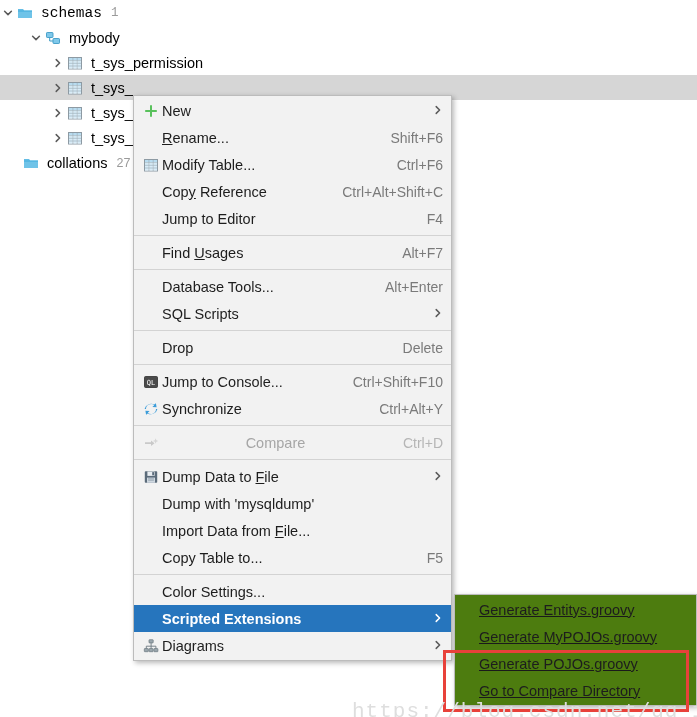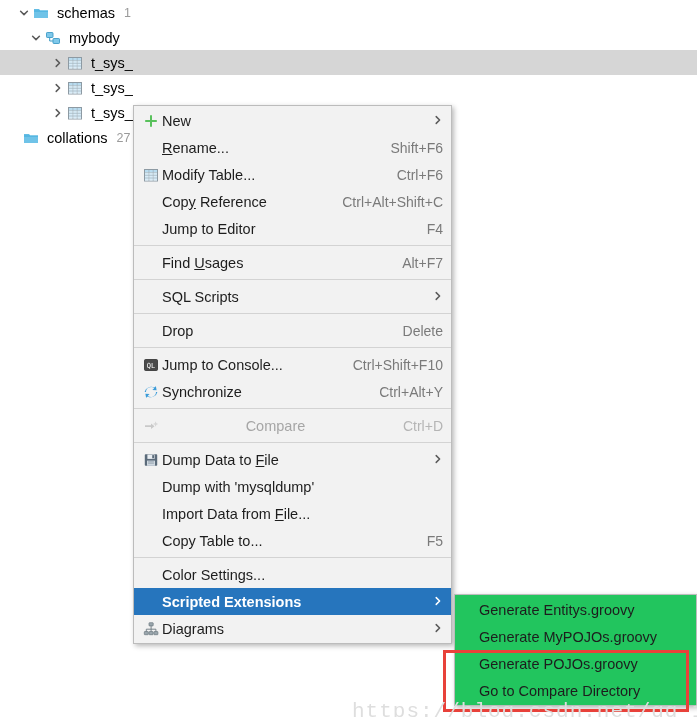--- a/index.html
+++ b/index.html
@@ -59,21 +59,21 @@
   .tcount {
     margin-left: 9px;
     color: #9a9a9a;
     font-size: 12.5px;
   }
 
   
   #menu {
     position: absolute;
     left: 133px;
-    top: 105px;
+    top: 95px;
     width: 319px;
     background: #f2f2f2;
     border: 1px solid #bcbcbc;
     box-shadow: 2px 2px 5px rgba(0,0,0,0.28);
     padding: 1px 0 1px 0;
     box-sizing: border-box;
   }
   .mi {
     position: relative;
     height: 27px;
@@ -124,25 +124,26 @@
     background: #d3d3d3;
     margin: 3px 0;
   }
 
   
   #submenu {
     position: absolute;
     left: 454px;
     top: 594px;
     width: 243px;
-    background: #22c55e;
+    background: #4d7c0f;
     border: 1px solid #bcbcbc;
     box-shadow: 2px 2px 5px rgba(0,0,0,0.28);
     box-sizing: border-box;
     padding: 1px 0;
+    text-decoration: underline;
   }
   .smi {
     height: 27px;
     display: flex;
     align-items: center;
     padding-left: 24px;
     font-size: 14.5px;
     color: #1d1d1d;
     white-space: nowrap;
     box-sizing: border-box;
@@ -170,21 +171,21 @@
     letter-spacing: 1px;
     color: #dedede;
     white-space: nowrap;
     user-select: none;
   }
 </style>
 </head>
 <body>
 
 <div id="tree">
-    <div class="tree-row" style="padding-left: 16px;">
+    <div class="tree-row" style="padding-left: 0; font-family: Liberation Mono, monospace;">
       <span class="chev">
         <svg width="10" height="10" viewBox="0 0 10 10">
           <path d="M1.6 3.2 L5 6.6 L8.4 3.2" fill="none" stroke="#5a5a5a" stroke-width="1.5" stroke-linecap="round" stroke-linejoin="round"></path>
         </svg>
       </span>
       <span class="tico">
         <svg width="16" height="16" viewBox="0 0 16 16" xmlns="http://www.w3.org/2000/svg">
           <path d="M1 4.2 L6 4.2 L7.1 5.6 L15 5.6 L15 13 L1 13 Z" fill="#6fc3e8"></path>
           <path d="M1 4.2 L6 4.2 L7.1 5.6 L15 5.6 L15 7 L1 7 Z" fill="#56b7e2"></path>
         </svg>
@@ -200,39 +201,39 @@
       </span>
       <span class="tico">
         <svg width="16" height="16" viewBox="0 0 16 16" xmlns="http://www.w3.org/2000/svg">
           <rect x="1.5" y="2.5" width="6.5" height="5" rx="0.7" fill="#7fc8ea" stroke="#3d9bc6" stroke-width="0.9"></rect>
           <rect x="8" y="8.5" width="6.5" height="5" rx="0.7" fill="#7fc8ea" stroke="#3d9bc6" stroke-width="0.9"></rect>
           <path d="M4.7 7.6 L4.7 11 L8 11" fill="none" stroke="#3d9bc6" stroke-width="1"></path>
         </svg>
       </span>
       <span class="tlabel">mybody</span>
     </div>
-    <div class="tree-row selected" style="padding-left: 50px;">
+    <div class="tree-row" style="padding-left: 50px;">
       <span class="chev">
         <svg width="10" height="10" viewBox="0 0 10 10">
           <path d="M3.2 1.6 L6.6 5 L3.2 8.4" fill="none" stroke="#5a5a5a" stroke-width="1.5" stroke-linecap="round" stroke-linejoin="round"></path>
         </svg>
       </span>
       <span class="tico">
         <svg width="16" height="16" viewBox="0 0 16 16" xmlns="http://www.w3.org/2000/svg">
           <rect x="1.5" y="2.5" width="13" height="11.5" fill="#ffffff" stroke="#8d9aa3" stroke-width="1"></rect>
           <rect x="2" y="3" width="12" height="2.3" fill="#b8dcf0"></rect>
           <rect x="2" y="5.8" width="3.5" height="7.7" fill="#d8ecf8"></rect>
           <rect x="6.3" y="5.8" width="3.5" height="7.7" fill="#d8ecf8"></rect>
           <rect x="10.6" y="5.8" width="3.4" height="7.7" fill="#d8ecf8"></rect>
           <path d="M5.9 3 L5.9 13.9 M10.2 3 L10.2 13.9 M2 5.6 L14 5.6 M2 8.3 L14 8.3 M2 11 L14 11" stroke="#9fb2bd" stroke-width="0.7"></path>
         </svg>
       </span>
-      <span class="tlabel">t_sys_</span>
-    </div>
-    <div class="tree-row" style="padding-left: 50px;">
+      <span class="tlabel">t_sys_permission</span>
+    </div>
+    <div class="tree-row selected" style="padding-left: 50px;">
       <span class="chev">
         <svg width="10" height="10" viewBox="0 0 10 10">
           <path d="M3.2 1.6 L6.6 5 L3.2 8.4" fill="none" stroke="#5a5a5a" stroke-width="1.5" stroke-linecap="round" stroke-linejoin="round"></path>
         </svg>
       </span>
       <span class="tico">
         <svg width="16" height="16" viewBox="0 0 16 16" xmlns="http://www.w3.org/2000/svg">
           <rect x="1.5" y="2.5" width="13" height="11.5" fill="#ffffff" stroke="#8d9aa3" stroke-width="1"></rect>
           <rect x="2" y="3" width="12" height="2.3" fill="#b8dcf0"></rect>
           <rect x="2" y="5.8" width="3.5" height="7.7" fill="#d8ecf8"></rect>
@@ -254,81 +255,104 @@
           <rect x="1.5" y="2.5" width="13" height="11.5" fill="#ffffff" stroke="#8d9aa3" stroke-width="1"></rect>
           <rect x="2" y="3" width="12" height="2.3" fill="#b8dcf0"></rect>
           <rect x="2" y="5.8" width="3.5" height="7.7" fill="#d8ecf8"></rect>
           <rect x="6.3" y="5.8" width="3.5" height="7.7" fill="#d8ecf8"></rect>
           <rect x="10.6" y="5.8" width="3.4" height="7.7" fill="#d8ecf8"></rect>
           <path d="M5.9 3 L5.9 13.9 M10.2 3 L10.2 13.9 M2 5.6 L14 5.6 M2 8.3 L14 8.3 M2 11 L14 11" stroke="#9fb2bd" stroke-width="0.7"></path>
         </svg>
       </span>
       <span class="tlabel">t_sys_</span>
     </div>
-    <div class="tree-row" style="padding-left: 6px;">
-      <span class="chev"></span>
-      <span class="tico">
-        <svg width="16" height="16" viewBox="0 0 16 16" xmlns="http://www.w3.org/2000/svg">
-          <path d="M1 4.2 L6 4.2 L7.1 5.6 L15 5.6 L15 13 L1 13 Z" fill="#6fc3e8"></path>
-          <path d="M1 4.2 L6 4.2 L7.1 5.6 L15 5.6 L15 7 L1 7 Z" fill="#56b7e2"></path>
-        </svg>
-      </span>
-      <span class="tlabel">collations</span>
-      <span class="tcount">27</span>
-    </div>
-  </div>
-
-<div id="menu">
-    <div class="mi">
-      <span class="mi-ico">
-        <svg width="16" height="16" viewBox="0 0 16 16" xmlns="http://www.w3.org/2000/svg">
-          <path d="M7 2.2 L9 2.2 L9 7 L13.8 7 L13.8 9 L9 9 L9 13.8 L7 13.8 L7 9 L2.2 9 L2.2 7 L7 7 Z" fill="#59c15c"></path>
-        </svg>
-      </span>
-      <span class="mi-lbl">New</span>
-      <span class="mi-arrow"><svg width="10" height="10" viewBox="0 0 10 10">
-          <path d="M3.2 1.6 L6.6 5 L3.2 8.4" fill="none" stroke="#5a5a5a" stroke-width="1.5" stroke-linecap="round" stroke-linejoin="round"></path>
-        </svg></span>
-    </div>
-    <div class="mi">
-      <span class="mi-ico"></span>
-      <span class="mi-lbl"><u>R</u>ename...</span>
-      <span class="mi-acc">Shift+F6</span>
-    </div>
-    <div class="mi">
-      <span class="mi-ico">
+    <div class="tree-row" style="padding-left: 50px;">
+      <span class="chev">
+        <svg width="10" height="10" viewBox="0 0 10 10">
+          <path d="M3.2 1.6 L6.6 5 L3.2 8.4" fill="none" stroke="#5a5a5a" stroke-width="1.5" stroke-linecap="round" stroke-linejoin="round"></path>
+        </svg>
+      </span>
+      <span class="tico">
         <svg width="16" height="16" viewBox="0 0 16 16" xmlns="http://www.w3.org/2000/svg">
           <rect x="1.5" y="2.5" width="13" height="11.5" fill="#ffffff" stroke="#8d9aa3" stroke-width="1"></rect>
           <rect x="2" y="3" width="12" height="2.3" fill="#b8dcf0"></rect>
           <rect x="2" y="5.8" width="3.5" height="7.7" fill="#d8ecf8"></rect>
           <rect x="6.3" y="5.8" width="3.5" height="7.7" fill="#d8ecf8"></rect>
           <rect x="10.6" y="5.8" width="3.4" height="7.7" fill="#d8ecf8"></rect>
           <path d="M5.9 3 L5.9 13.9 M10.2 3 L10.2 13.9 M2 5.6 L14 5.6 M2 8.3 L14 8.3 M2 11 L14 11" stroke="#9fb2bd" stroke-width="0.7"></path>
         </svg>
       </span>
+      <span class="tlabel">t_sys_</span>
+    </div>
+    <div class="tree-row" style="padding-left: 6px;">
+      <span class="chev"></span>
+      <span class="tico">
+        <svg width="16" height="16" viewBox="0 0 16 16" xmlns="http://www.w3.org/2000/svg">
+          <path d="M1 4.2 L6 4.2 L7.1 5.6 L15 5.6 L15 13 L1 13 Z" fill="#6fc3e8"></path>
+          <path d="M1 4.2 L6 4.2 L7.1 5.6 L15 5.6 L15 7 L1 7 Z" fill="#56b7e2"></path>
+        </svg>
+      </span>
+      <span class="tlabel">collations</span>
+      <span class="tcount">27</span>
+    </div>
+  </div>
+
+<div id="menu">
+    <div class="mi">
+      <span class="mi-ico">
+        <svg width="16" height="16" viewBox="0 0 16 16" xmlns="http://www.w3.org/2000/svg">
+          <path d="M7 2.2 L9 2.2 L9 7 L13.8 7 L13.8 9 L9 9 L9 13.8 L7 13.8 L7 9 L2.2 9 L2.2 7 L7 7 Z" fill="#59c15c"></path>
+        </svg>
+      </span>
+      <span class="mi-lbl">New</span>
+      <span class="mi-arrow"><svg width="10" height="10" viewBox="0 0 10 10">
+          <path d="M3.2 1.6 L6.6 5 L3.2 8.4" fill="none" stroke="#5a5a5a" stroke-width="1.5" stroke-linecap="round" stroke-linejoin="round"></path>
+        </svg></span>
+    </div>
+    <div class="mi">
+      <span class="mi-ico"></span>
+      <span class="mi-lbl"><u>R</u>ename...</span>
+      <span class="mi-acc">Shift+F6</span>
+    </div>
+    <div class="mi">
+      <span class="mi-ico">
+        <svg width="16" height="16" viewBox="0 0 16 16" xmlns="http://www.w3.org/2000/svg">
+          <rect x="1.5" y="2.5" width="13" height="11.5" fill="#ffffff" stroke="#8d9aa3" stroke-width="1"></rect>
+          <rect x="2" y="3" width="12" height="2.3" fill="#b8dcf0"></rect>
+          <rect x="2" y="5.8" width="3.5" height="7.7" fill="#d8ecf8"></rect>
+          <rect x="6.3" y="5.8" width="3.5" height="7.7" fill="#d8ecf8"></rect>
+          <rect x="10.6" y="5.8" width="3.4" height="7.7" fill="#d8ecf8"></rect>
+          <path d="M5.9 3 L5.9 13.9 M10.2 3 L10.2 13.9 M2 5.6 L14 5.6 M2 8.3 L14 8.3 M2 11 L14 11" stroke="#9fb2bd" stroke-width="0.7"></path>
+        </svg>
+      </span>
       <span class="mi-lbl">Modify Table...</span>
       <span class="mi-acc">Ctrl+F6</span>
     </div>
     <div class="mi">
       <span class="mi-ico"></span>
       <span class="mi-lbl">Cop<u>y</u> Reference</span>
       <span class="mi-acc">Ctrl+Alt+Shift+C</span>
     </div>
     <div class="mi">
       <span class="mi-ico"></span>
       <span class="mi-lbl">Jump to Editor</span>
       <span class="mi-acc">F4</span>
     </div>
     <div class="msep"></div>
     <div class="mi">
       <span class="mi-ico"></span>
       <span class="mi-lbl">Find <u>U</u>sages</span>
       <span class="mi-acc">Alt+F7</span>
     </div>
     <div class="msep"></div>
+    <div class="mi">
+      <span class="mi-ico"></span>
+      <span class="mi-lbl">Database Tools...</span>
+      <span class="mi-acc">Alt+Enter</span>
+    </div>
     <div class="mi">
       <span class="mi-ico"></span>
       <span class="mi-lbl">SQL Scripts</span>
       <span class="mi-arrow"><svg width="10" height="10" viewBox="0 0 10 10">
           <path d="M3.2 1.6 L6.6 5 L3.2 8.4" fill="none" stroke="#5a5a5a" stroke-width="1.5" stroke-linecap="round" stroke-linejoin="round"></path>
         </svg></span>
     </div>
     <div class="msep"></div>
     <div class="mi">
       <span class="mi-ico"></span>

